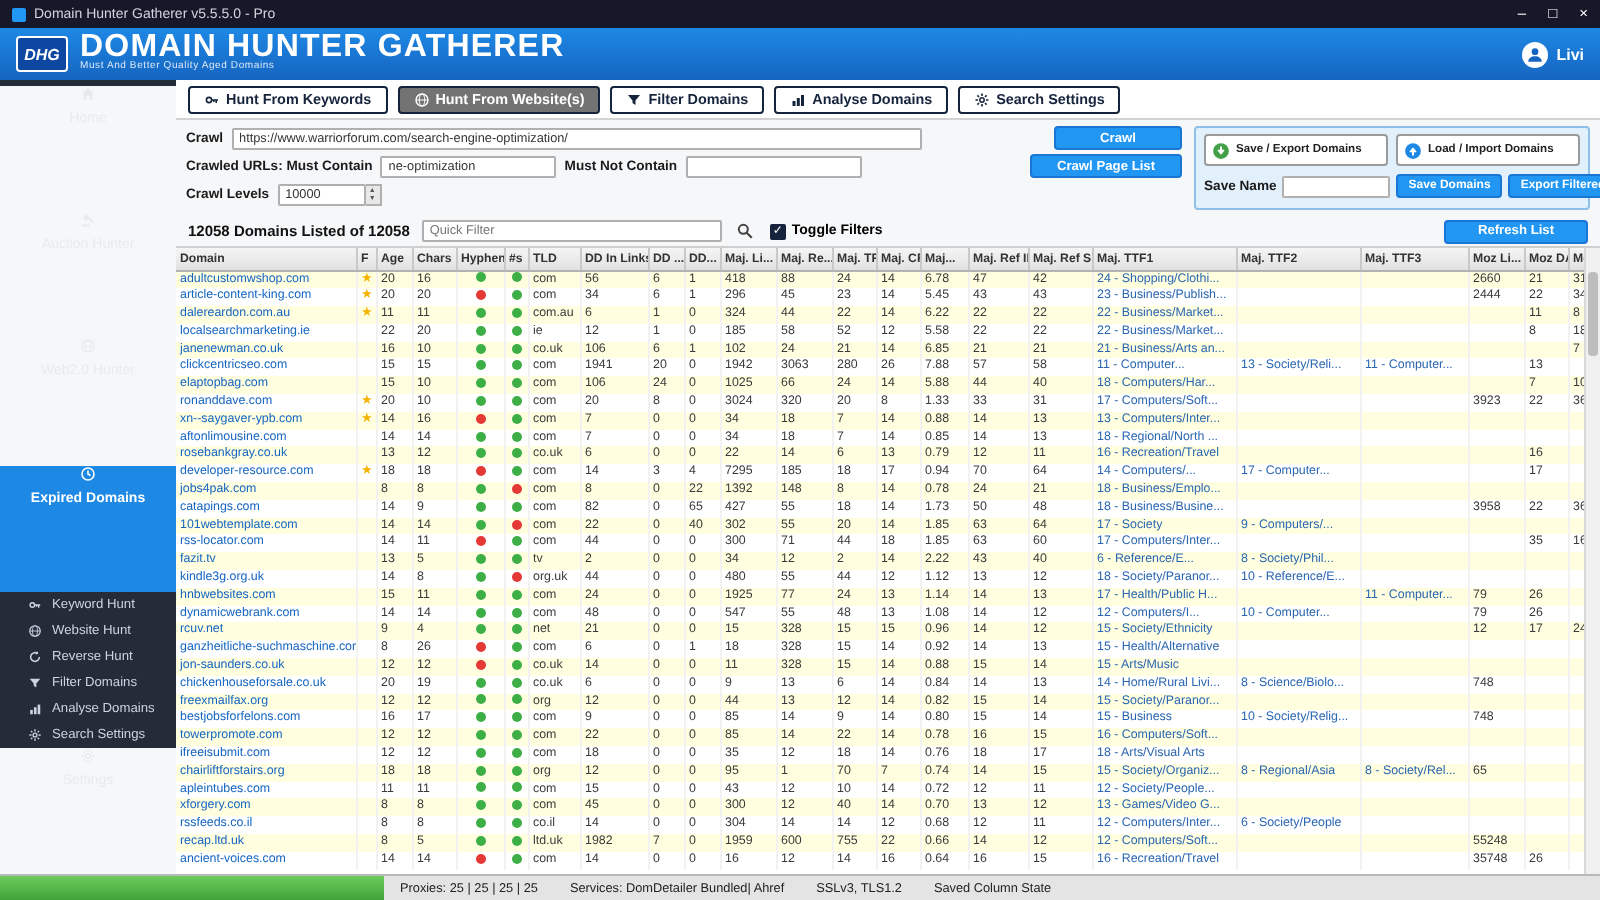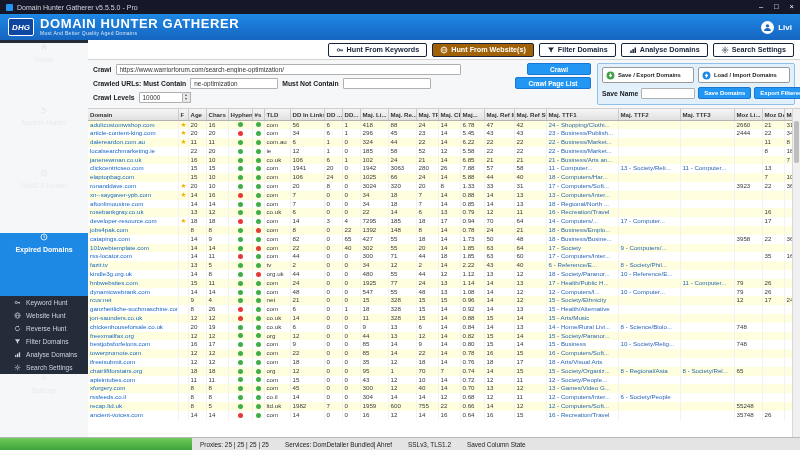--- a/index.html
+++ b/index.html
@@ -9,43 +9,43 @@
 
   
   .titlebar { height:14px; background:#17172a; color:#d5d5de; display:flex; align-items:center; padding:0 6px; font-size:7px; gap:4px; flex:none; }
   .tb-icon { width:7px; height:7px; background:#2196f3; border-radius:1px; flex:none; }
   .tb-controls { margin-left:auto; display:flex; gap:11px; color:#fff; font-size:7.5px; align-items:center; }
   .tb-btn { cursor:default; line-height:1; }
 
   
   .header { height:26px; background:linear-gradient(180deg,#1e88e5,#1565c0); display:flex; align-items:center; padding:0 8px; color:#fff; flex:none; }
   .logo { width:26px; height:18px; border:1px solid #fff; border-radius:2px; display:flex; align-items:center; justify-content:center; font-weight:bold; font-style:italic; font-size:8px; background:#0d47a1; margin-right:6px; flex:none; }
-  .app-name { font-size:13px; font-weight:bold; letter-spacing:.6px; line-height:12px; }
+  .app-name { font-size:16px; font-weight:bold; letter-spacing:.6px; line-height:12px; }
   .tagline { font-size:5px; opacity:.85; letter-spacing:.3px; }
   .user { margin-left:auto; display:flex; align-items:center; gap:4px; font-size:8px; font-weight:bold; }
   .user-avatar { width:13px; height:13px; border-radius:50%; background:#fff; display:flex; align-items:center; justify-content:center; }
   .user-avatar svg { width:9px; height:9px; }
 
   
   .bodyrow { flex:1; display:flex; min-height:0; }
 
   
   .sidebar { width:88px; background:#242b39; color:#e8eaf0; flex:none; padding-top:3px; display:flex; flex-direction:column; }
   .sb-item { height:16px; display:flex; align-items:center; gap:5px; padding:0 7px; font-size:7px; cursor:default; white-space:nowrap; overflow:hidden; }
   .sb-item.sub { padding-left:14px; font-size:6.6px; height:13px; color:#ccd4e2; }
   .sb-item.active { background:#1e88e5; color:#fff; font-weight:bold; }
   .sb-item .icon svg { width:8px; height:8px; display:block; }
   .sb-item.sub .icon svg { width:7px; height:7px; }
 
   .main { flex:1; display:flex; flex-direction:column; background:#f6f7f9; min-width:0; }
 
   
-  .tabbar { height:20px; background:#fff; border-bottom:1px solid #d3d3d3; display:flex; align-items:center; padding:0 6px; gap:5px; flex:none;justify-content:flex-end; }
+  .tabbar { height:20px; background:#fff; border-bottom:1px solid #d3d3d3; display:flex; align-items:center; padding:0 6px; gap:5px; flex:none; }
   .tab { display:flex; align-items:center; gap:3px; border:1px solid #16233c; border-radius:2px; padding:0 7px; height:14px; font-size:7.2px; font-weight:bold; color:#16233c; background:#fff; white-space:nowrap; cursor:default; }
-  .tab.active { background:#a16207; color:#fff; border-color:#16233c; }
+  .tab.active { background:#737373; color:#fff; border-color:#16233c; }
   .tab .icon svg { width:8px; height:8px; display:block; }
 
   
   .crawl { height:48px; display:flex; padding:3px 5px; gap:6px; flex:none; }
   .crawl-left { flex:1; display:flex; flex-direction:column; gap:2px; min-width:0; }
   .crow { display:flex; align-items:center; gap:4px; height:12px; }
   .clabel { font-size:6.8px; font-weight:bold; color:#1a1a1a; white-space:nowrap; }
   .cinput { height:11px; border:1px solid #b0b0b0; border-radius:1px; font-size:6.4px; padding:0 3px; font-family:inherit; background:#fff; color:#333; }
   .url { flex:1; max-width:345px; }
   .small { width:88px; }
@@ -340,20 +340,35 @@
           </div>
           <div class="sp-row2">
             <span class="clabel">Save Name</span>
             <input class="cinput save-name-input" value="" style="">
             <button class="btn primary">Save Domains</button>
             <button class="btn primary">Export Filtered</button>
           </div>
         </div>
       </div>
 
+      <div class="toolbar">
+        <span class="count">12058 Domains Listed of 12058</span>
+        <input class="qf" placeholder="Quick Filter" style="">
+        <span class="icon-btn">
+          <svg viewBox="0 0 16 16">
+              <circle cx="6.5" cy="6.5" r="4" fill="none" stroke="#444" stroke-width="1.8"></circle>
+              <path d="M9.5 9.5L14 14" stroke="#444" stroke-width="2"></path>
+            </svg>
+        </span>
+        <span class="toggle-wrap">
+          <span class="chk">✓</span>
+          <span class="tf-label">Toggle Filters</span>
+        </span>
+        <button class="btn primary refresh">Refresh List</button>
+      </div>
 
       <div class="table-area">
         <table id="grid">
             <colgroup>
               <col style="width:90px">
               <col style="width:10px">
               <col style="width:18px">
               <col style="width:22px">
               <col style="width:24px">
               <col style="width:12px">

